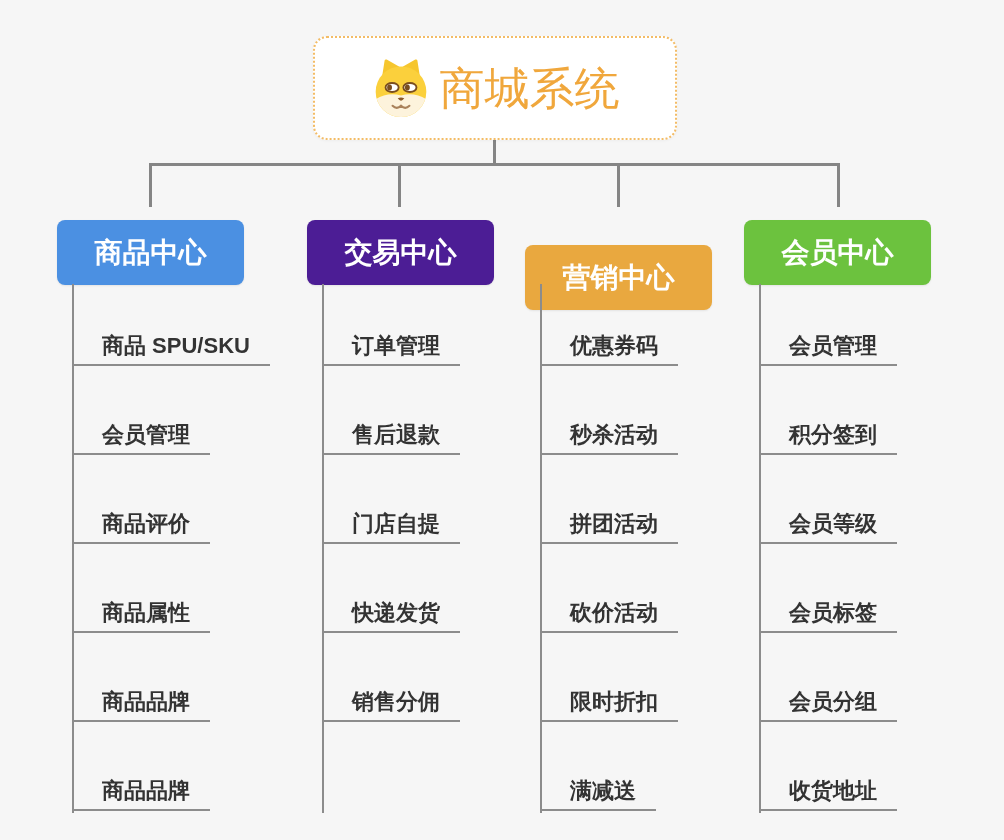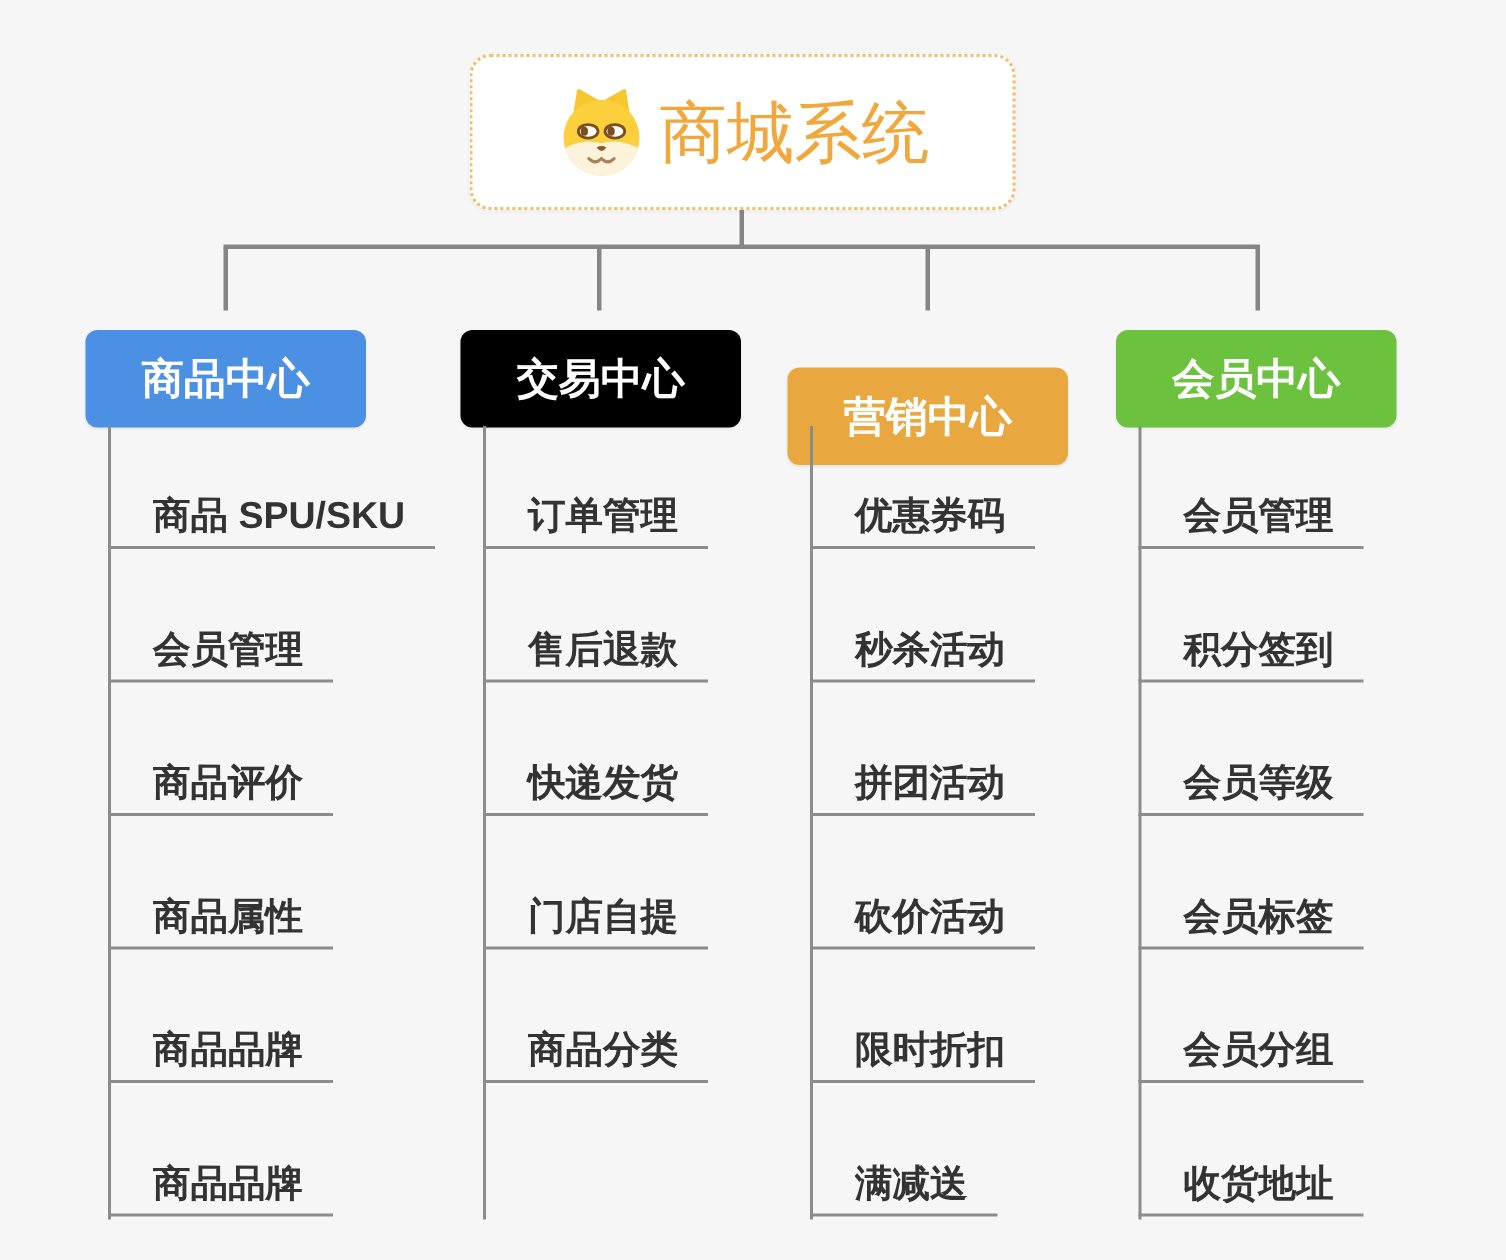--- a/index.html
+++ b/index.html
@@ -51,21 +51,21 @@
     box-shadow:0 1px 2px rgba(0,0,0,0.08);
   }
   .spine{
     position:absolute;left:15px;top:64px;width:2px;height:529px;
     background:#8c8c8c;
   }
   .leaves{position:absolute;left:15px;top:57px;}
   .leaf-row{height:89px;display:flex;align-items:flex-end;}
   .leaf-label{
     display:inline-block;white-space:nowrap;
-    font-size:25px;line-height:1;color:#333333;
+    font-size:22px;line-height:1;color:#333333;
     padding:0 20px 7px 30px;
     border-bottom:2px solid #8c8c8c;
   }
 </style>
 </head>
 <body>
 
 <div class="canvas">
 
   <div class="conn root-stub"></div>
@@ -123,39 +123,39 @@
       <div class="leaf-row">
           <span class="leaf-label">商品品牌</span>
         </div>
       <div class="leaf-row">
           <span class="leaf-label">商品品牌</span>
         </div>
     </div>
   </div>
 
   <div class="branch branch-1">
-    <div class="branch-node" style="background-color: #000000;">
+    <div class="branch-node" style="background-color: #4c1d95;">
       <span>交易中心</span>
     </div>
     <div class="spine"></div>
     <div class="leaves">
       <div class="leaf-row">
           <span class="leaf-label">订单管理</span>
         </div>
       <div class="leaf-row">
           <span class="leaf-label">售后退款</span>
         </div>
       <div class="leaf-row">
+          <span class="leaf-label">门店自提</span>
+        </div>
+      <div class="leaf-row">
           <span class="leaf-label">快递发货</span>
         </div>
       <div class="leaf-row">
-          <span class="leaf-label">门店自提</span>
-        </div>
-      <div class="leaf-row">
-          <span class="leaf-label">商品分类</span>
+          <span class="leaf-label">销售分佣</span>
         </div>
     </div>
   </div>
 
   <div class="branch branch-2">
     <div class="branch-node" style="background-color: rgb(233, 168, 63); margin-top: 25px;">
       <span>营销中心</span>
     </div>
     <div class="spine"></div>
     <div class="leaves">

